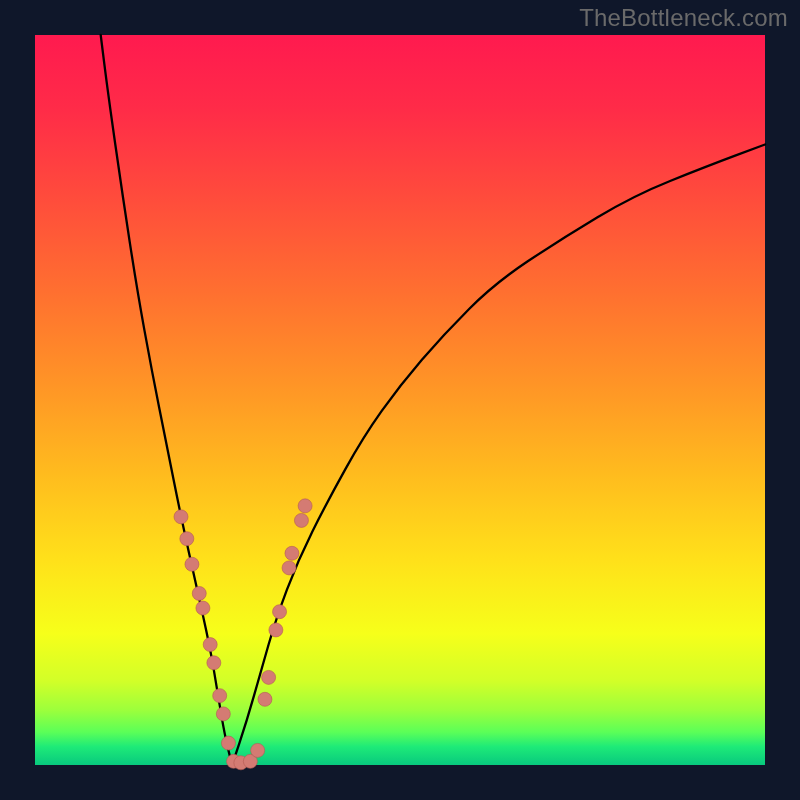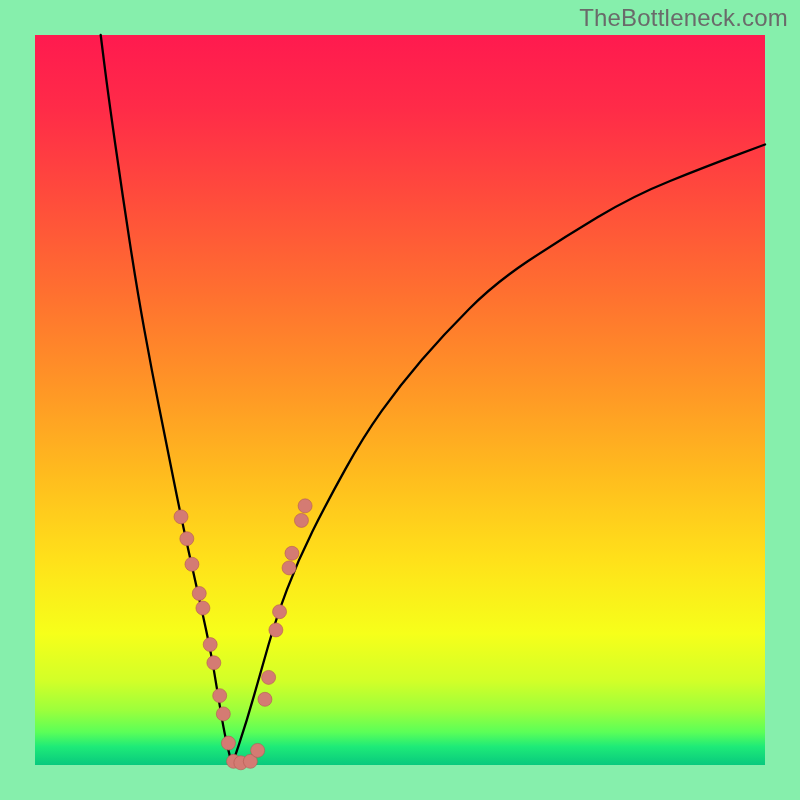--- a/index.html
+++ b/index.html
@@ -7,21 +7,21 @@
     padding: 0;
     width: 800px;
     height: 800px;
     background: #000;
     overflow: hidden;
   }
   .wrapper {
     position: relative;
     width: 800px;
     height: 800px;
-    background: #86efac;
+    background: #0f172a;
   }
   .watermark {
     position: absolute;
     top: 4px;
     right: 12px;
     font-family: Arial, Helvetica, sans-serif;
     font-size: 24px;
     color: #6a6a6a;
     letter-spacing: 0.2px;
     z-index: 5;

